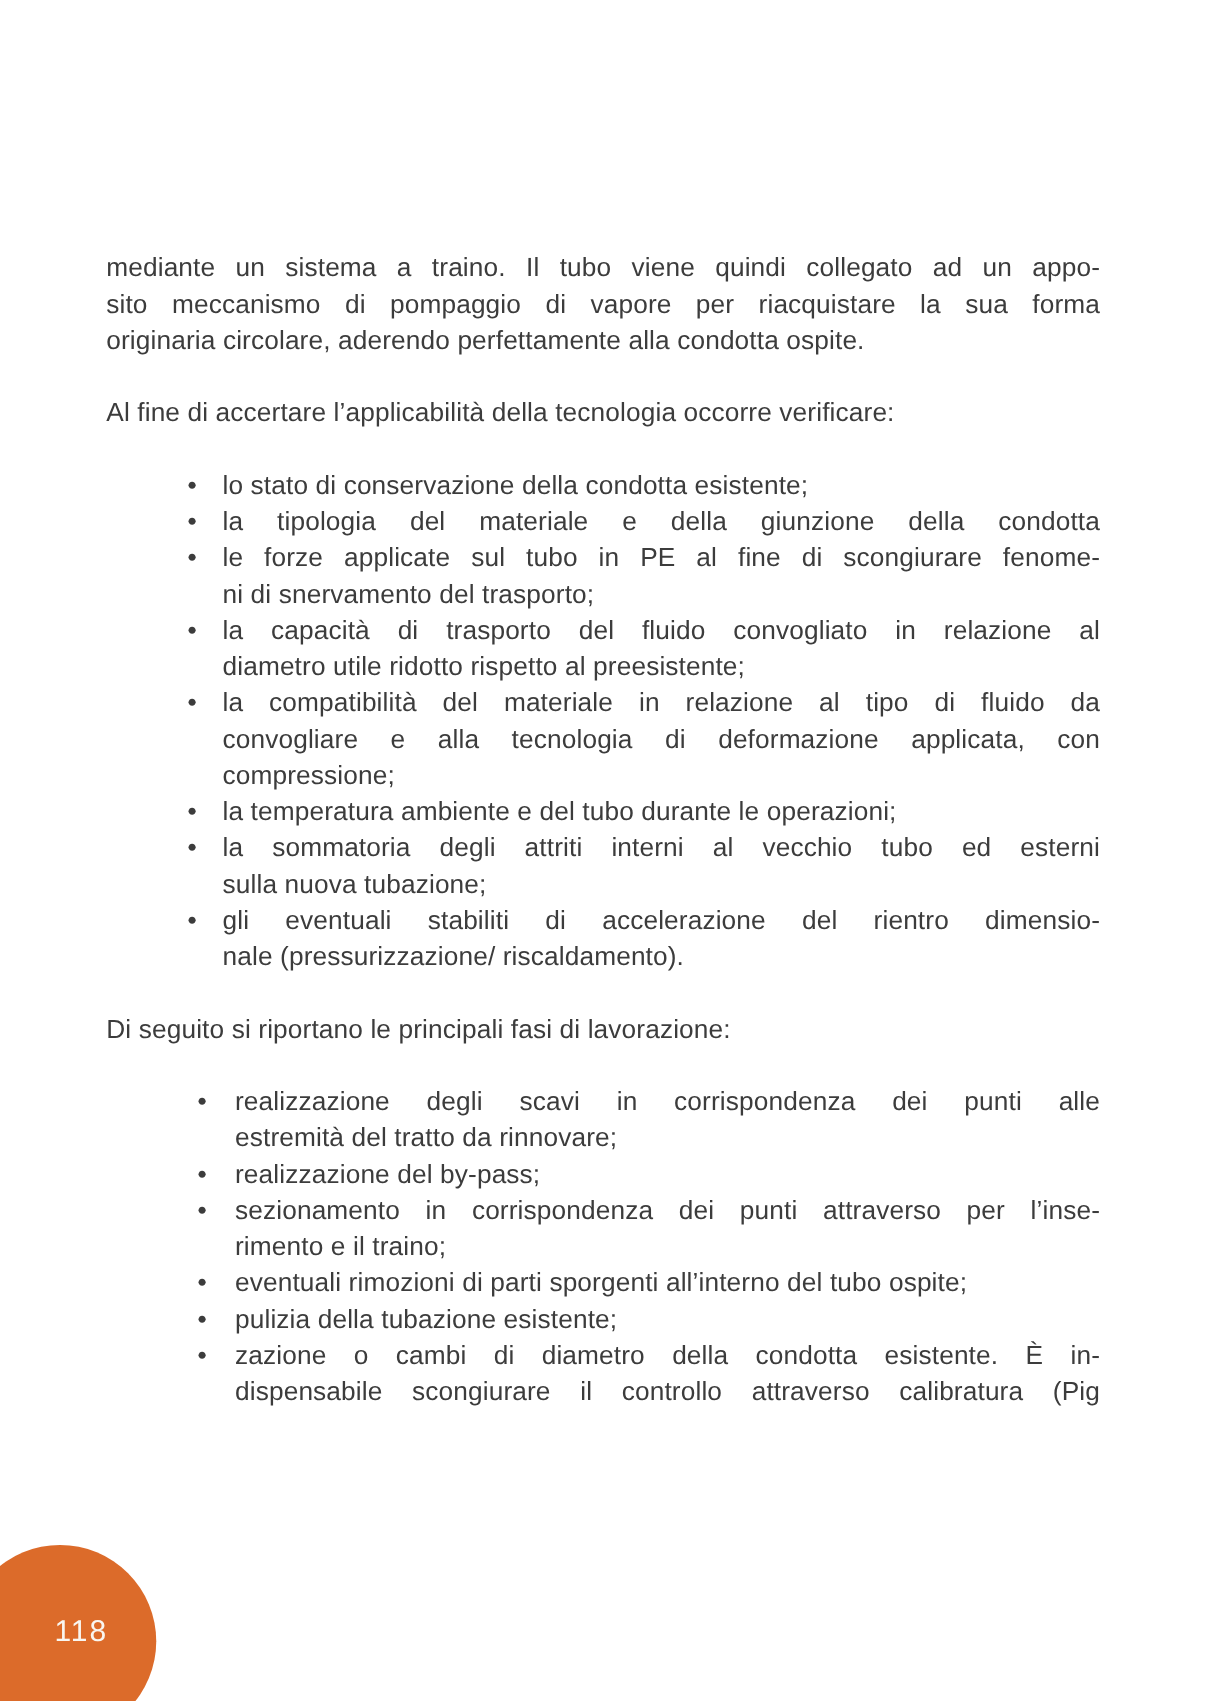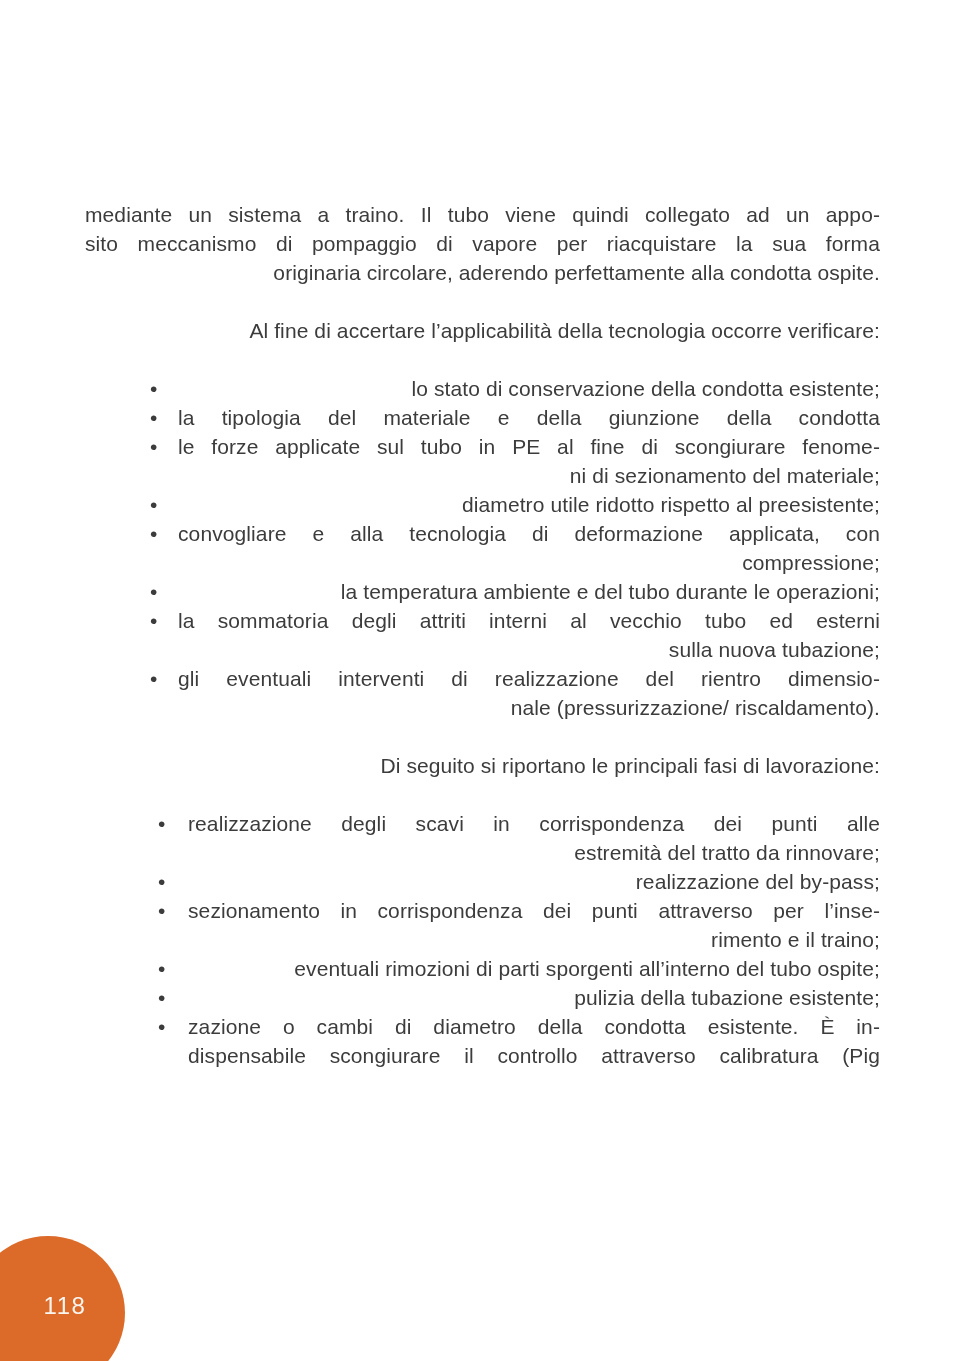--- a/index.html
+++ b/index.html
@@ -25,21 +25,21 @@
     top: 164px;
     width: 795px;
     font-size: 21px;
     line-height: 29px;
     font-weight: 400;
     letter-spacing: 0.1px;
     margin-top: 36px;
   }
   .block { margin-top: 29px; }
   .block:first-child { margin-top: 0; }
-  .line { text-align: right; }
+  .line { text-align: left; }
   .line.just { text-align: justify; text-align-last: justify; }
   .list-item { display: flex; align-items: flex-start; }
   .list1 .list-item { padding-left: 65px; }
   .list2 .list-item { padding-left: 73px; }
   .bullet {
     flex: 0 0 28px;
     width: 28px;
     line-height: 29px;
     font-size: 21px;
     color: var(--text);
@@ -89,53 +89,55 @@
         <div class="list-item">
           <span class="bullet">•</span>
           <div class="item-text">
             <div class="line just">la tipologia del materiale e della giunzione della condotta</div>
           </div>
         </div>
         <div class="list-item">
           <span class="bullet">•</span>
           <div class="item-text">
             <div class="line just">le forze applicate sul tubo in PE al fine di scongiurare fenome-</div>
-            <div class="line">ni di sezionamento del materiale;</div>
+            <div class="line">ni di snervamento del trasporto;</div>
           </div>
         </div>
         <div class="list-item">
           <span class="bullet">•</span>
           <div class="item-text">
+            <div class="line just">la capacità di trasporto del fluido convogliato in relazione al</div>
             <div class="line">diametro utile ridotto rispetto al preesistente;</div>
           </div>
         </div>
         <div class="list-item">
           <span class="bullet">•</span>
           <div class="item-text">
+            <div class="line just">la compatibilità del materiale in relazione al tipo di fluido da</div>
             <div class="line just">convogliare e alla tecnologia di deformazione applicata, con</div>
             <div class="line">compressione;</div>
           </div>
         </div>
         <div class="list-item">
           <span class="bullet">•</span>
           <div class="item-text">
             <div class="line">la temperatura ambiente e del tubo durante le operazioni;</div>
           </div>
         </div>
         <div class="list-item">
           <span class="bullet">•</span>
           <div class="item-text">
             <div class="line just">la sommatoria degli attriti interni al vecchio tubo ed esterni</div>
             <div class="line">sulla nuova tubazione;</div>
           </div>
         </div>
         <div class="list-item">
           <span class="bullet">•</span>
           <div class="item-text">
-            <div class="line just">gli eventuali interventi di realizzazione del rientro dimensio-</div>
+            <div class="line just">gli eventuali stabiliti di accelerazione del rientro dimensio-</div>
             <div class="line">nale (pressurizzazione/ riscaldamento).</div>
           </div>
         </div>
       </div>
       <div class="block">
         <div class="line">Di seguito si riportano le principali fasi di lavorazione:</div>
       </div>
       <div class="block list2">
         <div class="list-item">
           <span class="bullet">•</span>

